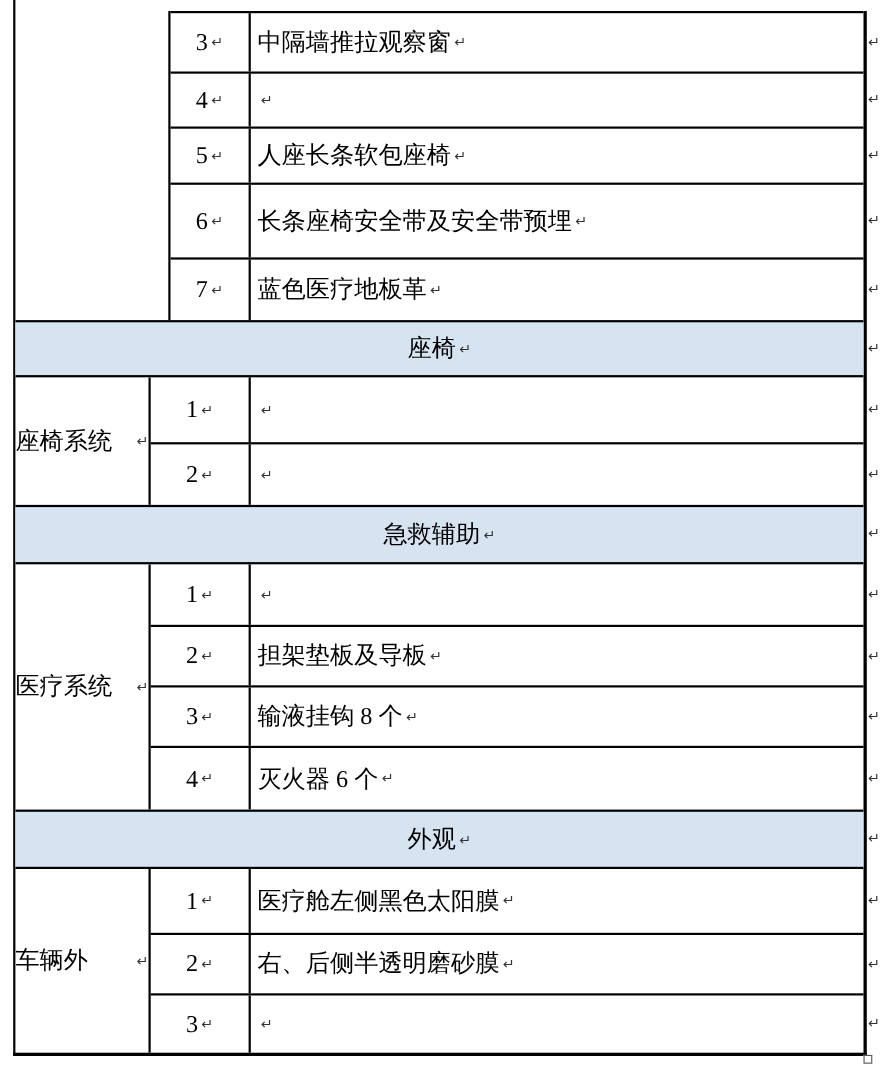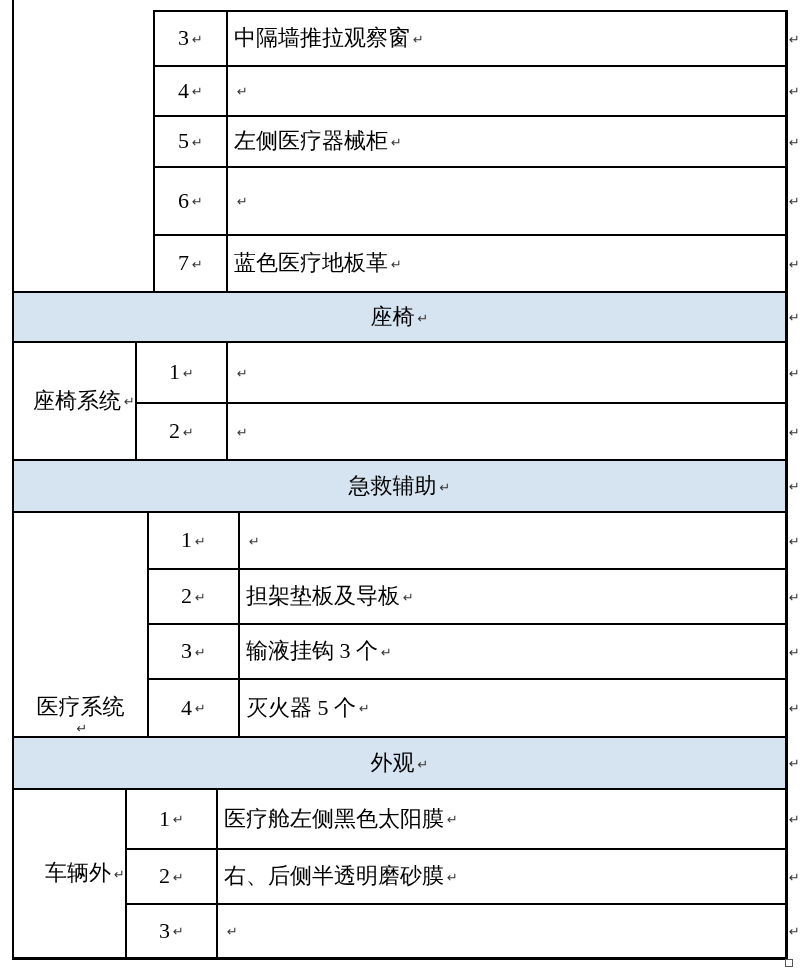--- a/index.html
+++ b/index.html
@@ -18,21 +18,21 @@
   .tbl{
     position:absolute;left:12px;top:10px;width:776px;
     border-left:2px solid #000;
     border-right:3px solid #000;
     border-bottom:3px solid #000;
   }
   .section{display:flex;width:100%;}
   .cell{display:flex;align-items:center;font-size:22px;line-height:1.2;}
   .cell.label{
     border-right:2px solid #000;
-    justify-content:flex-end;text-align:center;
+    justify-content:space-between;text-align:center;
     flex:0 0 auto;
   }
   .rowsbox{flex:1 1 auto;min-width:0;}
   .row{display:flex;position:relative;width:100%;}
   .row.bordered{border-top:2px solid #000;}
   .cell.num{
     border-right:2px solid #000;
     justify-content:center;flex:0 0 auto;
   }
   .cell.desc{flex:1 1 auto;padding-left:6px;}
@@ -94,31 +94,32 @@
               <span class="pmark">↵</span>
             </div>
           <span class="rowmark">↵</span>
         </div>
         <div class="row bordered" style="height:51px;">
           <div class="cell num" style="width:73px;">
               <span>5</span>
               <span class="pmark">↵</span>
             </div>
           <div class="cell desc">
-              <span>左侧医疗器械柜</span>
+              <span>人座长条软包座椅</span>
               <span class="pmark">↵</span>
             </div>
           <span class="rowmark">↵</span>
         </div>
         <div class="row bordered" style="height:68px;">
           <div class="cell num" style="width:73px;">
               <span>6</span>
               <span class="pmark">↵</span>
             </div>
           <div class="cell desc">
+              <span>长条座椅安全带及安全带预埋</span>
               <span class="pmark">↵</span>
             </div>
           <span class="rowmark">↵</span>
         </div>
         <div class="row bordered" style="height:57px;">
           <div class="cell num" style="width:73px;">
               <span>7</span>
               <span class="pmark">↵</span>
             </div>
           <div class="cell desc">
@@ -165,21 +166,21 @@
       </div>
     </div>
 
     <div class="band" style="height:54px;">
       <span>急救辅助</span>
         <span class="pmark">↵</span>
       <span class="rowmark">↵</span>
     </div>
 
     <div class="section" style="height:223px;">
-      <div class="cell label" style="width:135px;flex-direction:column;">
+      <div class="cell label" style="width:123px;">
           <span>医疗系统</span>
           <span class="pmark">↵</span>
         </div>
       <div class="rowsbox">
         <div class="row" style="height:55px;">
           <div class="cell num" style="width:91px;">
               <span>1</span>
               <span class="pmark">↵</span>
             </div>
           <div class="cell desc">
@@ -197,47 +198,47 @@
               <span class="pmark">↵</span>
             </div>
           <span class="rowmark">↵</span>
         </div>
         <div class="row bordered" style="height:55px;">
           <div class="cell num" style="width:91px;">
               <span>3</span>
               <span class="pmark">↵</span>
             </div>
           <div class="cell desc">
-              <span>输液挂钩 3 个</span>
+              <span>输液挂钩 8 个</span>
               <span class="pmark">↵</span>
             </div>
           <span class="rowmark">↵</span>
         </div>
         <div class="row bordered" style="height:58px;">
           <div class="cell num" style="width:91px;">
               <span>4</span>
               <span class="pmark">↵</span>
             </div>
           <div class="cell desc">
-              <span>灭火器 5 个</span>
+              <span>灭火器 6 个</span>
               <span class="pmark">↵</span>
             </div>
           <span class="rowmark">↵</span>
         </div>
       </div>
     </div>
 
     <div class="band" style="height:54px;">
       <span>外观</span>
         <span class="pmark">↵</span>
       <span class="rowmark">↵</span>
     </div>
 
     <div class="section" style="height:167px;">
-      <div class="cell label" style="width:113px;padding-left:11px;">
+      <div class="cell label" style="width:123px;">
           <span>车辆外</span>
           <span class="pmark">↵</span>
         </div>
       <div class="rowsbox">
         <div class="row" style="height:58px;">
           <div class="cell num" style="width:91px;">
               <span>1</span>
               <span class="pmark">↵</span>
             </div>
           <div class="cell desc">

